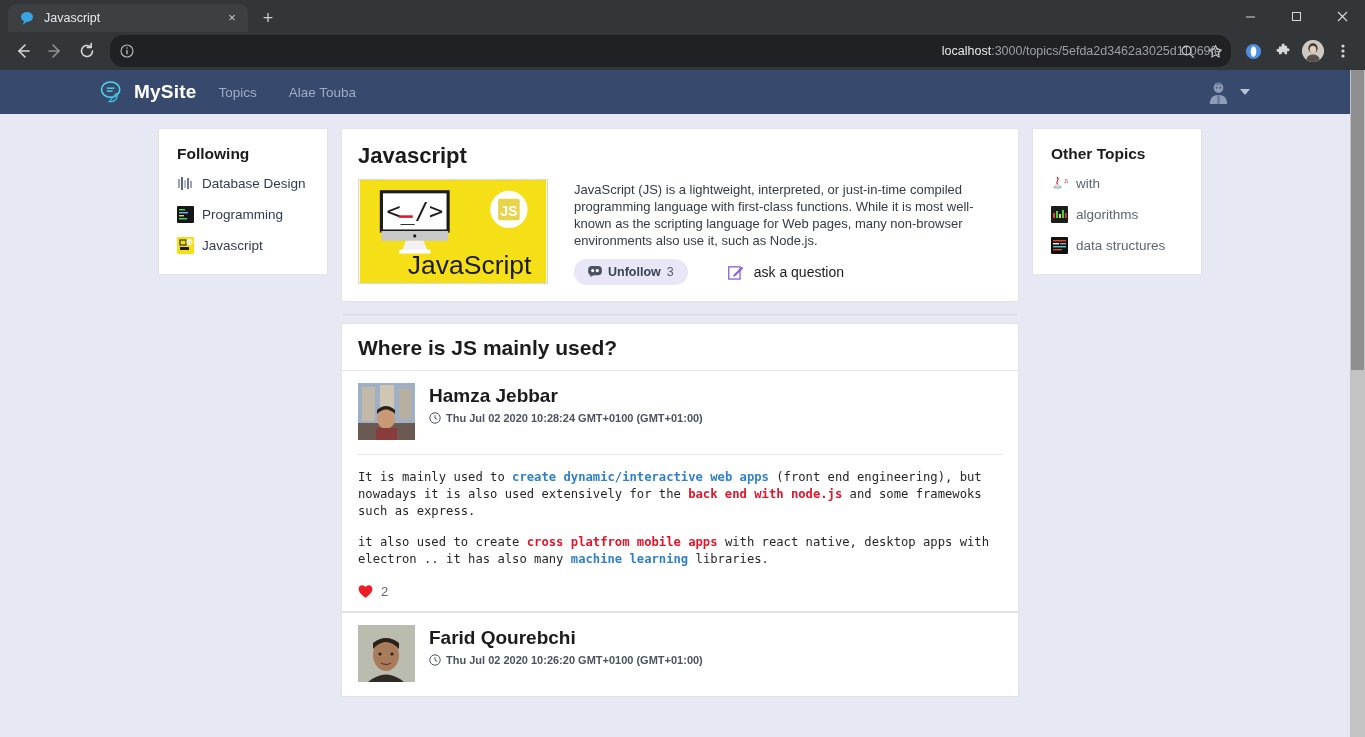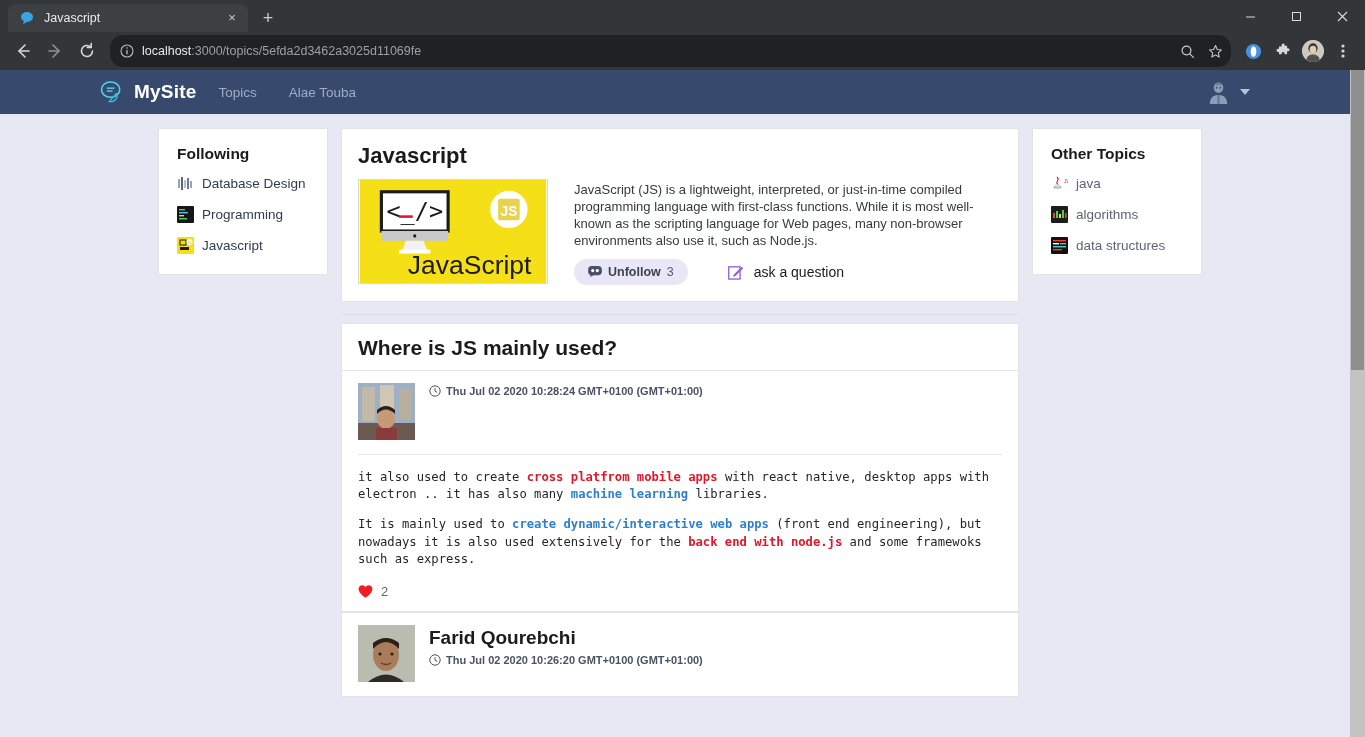--- a/index.html
+++ b/index.html
@@ -44,22 +44,22 @@
     height: 38px; background: #323639; display: flex; align-items: center;
     padding: 0 8px; gap: 2px; flex: none;
   }
   .navbtn {
     width: 30px; height: 30px; display: flex; align-items: center;
     justify-content: center; color: #d6d9dc; flex: none;
   }
   .navbtn.dim { color: #8e9296; }
   .omnibox {
     flex: 1; height: 26px; background: #202124; border-radius: 13px;
-    display: flex; align-items: center; padding: 16px 10px; gap: 8px;
-    margin: 0 6px; position: relative;
+    display: flex; align-items: center; padding: 16px 10px; 
+    margin: 0 6px; position: relative; justify-content: space-between;
   }
   .omni-text { font-size: 12.5px; color: #9aa0a6; white-space: nowrap; }
   .omni-text b { color: #e8eaed; font-weight: normal; }
   .omni-right { position: absolute; right: 4px; display: flex; align-items: center; gap: 4px; }
   .omni-icn { width: 24px; height: 24px; display: flex; align-items: center; justify-content: center; color: #c8ccd0; }
   .tb-icon { width: 28px; height: 30px; display: flex; align-items: center; justify-content: center; color: #d6d9dc; flex: none; }
   .profile-pic {
     width: 22px; height: 22px; border-radius: 50%; background: #b9b3ab;
     display: block; overflow: hidden;
   }
@@ -391,34 +391,35 @@
                 <rect width="57" height="57" fill="#9fb0c4"></rect>
                 <rect x="4" y="4" width="13" height="34" fill="#c2b9a8"></rect>
                   <rect x="22" y="2" width="14" height="30" fill="#cfc6b4"></rect>
                 <rect x="41" y="6" width="12" height="30" fill="#b8af9e"></rect>
                 <rect x="0" y="40" width="57" height="17" fill="#6b5a52"></rect>
                 <ellipse cx="28" cy="36" rx="9" ry="10" fill="#c99874"></ellipse>
                 <path d="M19 31 Q28 22 37 31 L37 27 Q28 19 19 27 Z" fill="#2b2218"></path>
                 <rect x="18" y="45" width="21" height="12" fill="#8a3c3c"></rect>
               </svg>
               <div class="a-meta">
+                <div class="a-name">Hamza Jebbar</div>
                 <div class="a-date">
                   <svg width="12" height="12" viewBox="0 0 12 12">
                     <circle cx="6" cy="6" r="5.2" fill="none" stroke="#4a5263" stroke-width="1"></circle>
                     <line x1="6" y1="3.2" x2="6" y2="6.2" stroke="#4a5263" stroke-width="1"></line>
                     <line x1="6" y1="6.2" x2="8.2" y2="7.4" stroke="#4a5263" stroke-width="1"></line>
                   </svg>
                   <span>Thu Jul 02 2020 10:28:24 GMT+0100 (GMT+01:00)</span>
                 </div>
               </div>
             </div>
             <div class="q-sep"></div>
             <div class="q-body mono" id="q0body">
+                <p><span>It is mainly used to </span><span class="hl-blue">create dynamic/interactive web apps</span><span> (front end engineering), but nowadays it is also used extensively for the </span><span class="hl-red">back end with node.js</span><span> and some framewoks such as express.</span></p>
                 <p><span>it also used to create </span><span class="hl-red">cross platfrom mobile apps</span><span> with react native, desktop apps with electron .. it has also many </span><span class="hl-blue">machine learning</span><span> libraries.</span></p>
-                <p><span>It is mainly used to </span><span class="hl-blue">create dynamic/interactive web apps</span><span> (front end engineering), but nowadays it is also used extensively for the </span><span class="hl-red">back end with node.js</span><span> and some framewoks such as express.</span></p>
               </div>
             <div class="likes">
               <svg class="heart" viewBox="0 0 16 15">
                 <path d="M8 14.2 C8 14.2 0.6 9.4 0.6 4.8 C0.6 2.3 2.5 0.8 4.4 0.8 C6 0.8 7.3 1.8 8 3 C8.7 1.8 10 0.8 11.6 0.8 C13.5 0.8 15.4 2.3 15.4 4.8 C15.4 9.4 8 14.2 8 14.2 Z" fill="#ee1c25"></path>
               </svg>
               <span class="like-count">2</span>
             </div>
           </div>
 
           <div class="card qcard">
@@ -454,21 +455,21 @@
             <div class="side-title">Other Topics</div>
 
             <div class="side-item">
               <svg class="thumb" viewBox="0 0 17 17">
                 <rect width="17" height="17" fill="#ffffff"></rect>
                 <path d="M6 2 Q8 4 6.5 6 Q5 8 7 9.5" fill="none" stroke="#e0162b" stroke-width="1.1"></path>
                 <ellipse cx="6.5" cy="12" rx="4" ry="1.6" fill="#8fa8c4"></ellipse>
                 <rect x="4" y="9.5" width="5" height="3" fill="#cfd9e4"></rect>
                 <text x="13" y="8" font-size="5" fill="#e0162b" font-family="sans-serif">JW</text>
               </svg>
-              <span class="side-label">java</span>
+              <span class="side-label">with</span>
             </div>
 
             <div class="side-item">
               <svg class="thumb" viewBox="0 0 17 17">
                 <rect width="17" height="17" fill="#1c1c1c"></rect>
                 <rect x="2" y="7" width="2" height="5" fill="#e8462b"></rect>
                   <rect x="5" y="5" width="2" height="7" fill="#4ad14a"></rect>
                 <rect x="8" y="8" width="2" height="4" fill="#e8d44a"></rect>
                   <rect x="11" y="4" width="2" height="8" fill="#4ad14a"></rect>
                 <rect x="14" y="7" width="1.6" height="5" fill="#e8462b"></rect>

